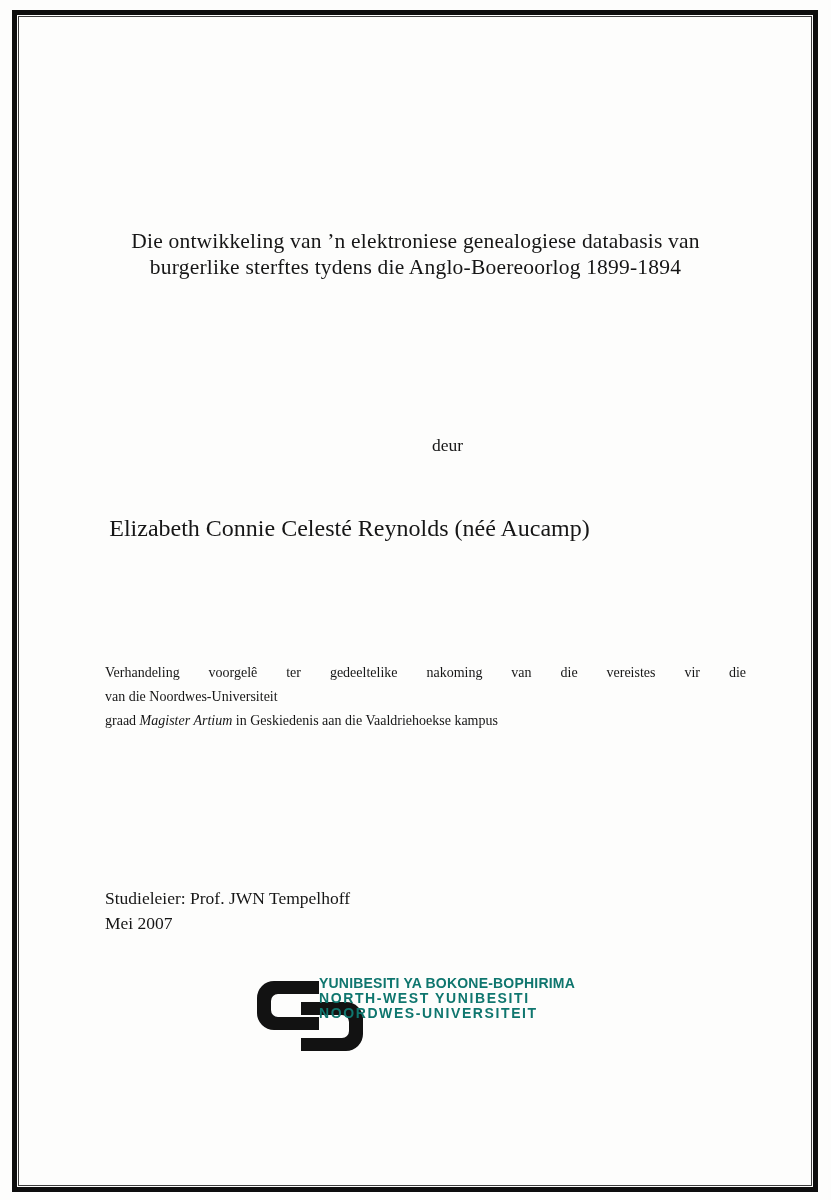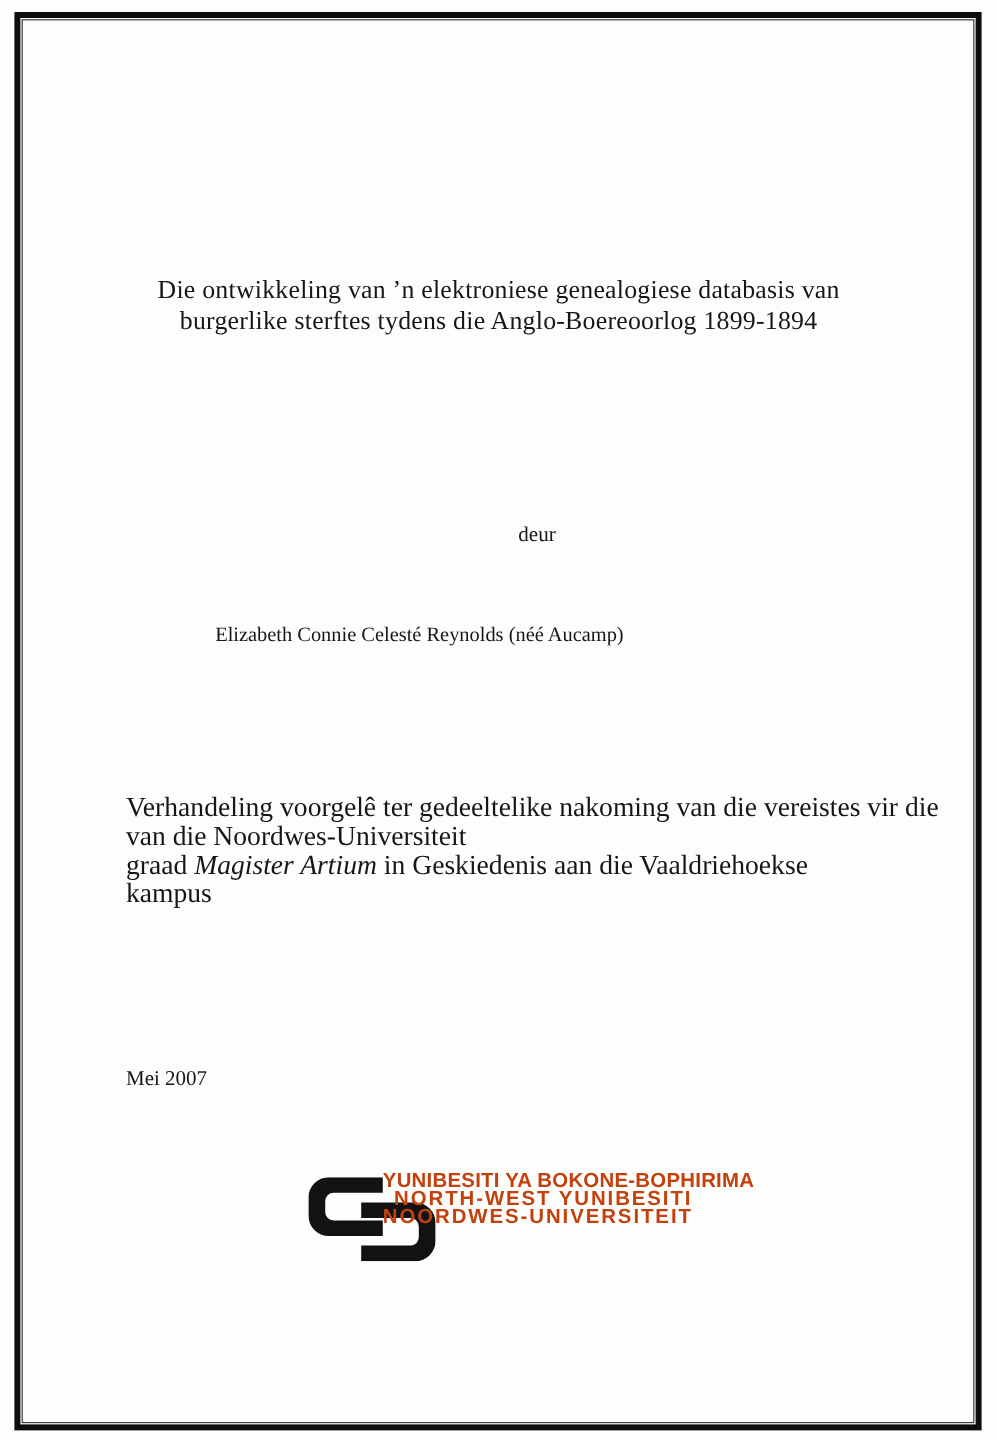--- a/index.html
+++ b/index.html
@@ -46,30 +46,30 @@
     font-size: 17.5px;
     line-height: 21px;
     margin-left: 32px;
   }
   .author {
     position: absolute;
     top: 517px;
     left: 0;
     width: 699px;
     text-align: center;
-    font-size: 17px;
+    font-size: 24px;
     line-height: 23px;
     white-space: nowrap;
   }
   .submission {
     position: absolute;
     top: 661px;
     left: 105px;
     width: 641px;
-    font-size: 23px;
+    font-size: 14px;
     line-height: 24px;
   }
   .sub-line.justify {
     text-align: justify;
     text-align-last: justify;
     white-space: nowrap;
   }
   .italic { font-style: italic; }
   .supervisor {
     position: absolute;
@@ -91,27 +91,27 @@
     left: 0;
     width: 106px;
     height: 70px;
     color: var(--mark, #121212);
   }
   .logo-text {
     position: absolute;
     top: 3px;
     left: 62px;
     width: 258px;
-    text-align: right;
+    text-align: left;
     font-family: "Liberation Sans", sans-serif;
     font-weight: bold;
-    font-size: 17px;
+    font-size: 14px;
     line-height: 15px;
     letter-spacing: 0.2px;
-    color: #c2410c;
+    color: #0f766e;
     white-space: nowrap;
   }
   .logo-text .spaced { letter-spacing: 1.6px; }
 
   
 </style>
 </head>
 <body>
 
 <div class="page">
@@ -125,20 +125,21 @@
 
   <div class="author">Elizabeth Connie Celesté Reynolds (néé Aucamp)</div>
 
   <div class="submission">
     <div class="sub-line justify">Verhandeling voorgelê ter gedeeltelike nakoming van die vereistes vir die</div>
     <div class="sub-line">van die Noordwes-Universiteit</div>
     <div class="sub-line"><span>graad </span><span class="italic">Magister Artium</span><span> in Geskiedenis aan die Vaaldriehoekse kampus</span></div>
   </div>
 
   <div class="supervisor">
+    <div>Studieleier: Prof. JWN Tempelhoff</div>
     <div>Mei 2007</div>
   </div>
 
   <div class="logo">
     <svg class="mark" viewBox="0 0 106 70" xmlns="http://www.w3.org/2000/svg" aria-hidden="true">
       <path id="clink" fill="currentColor" d="M 62 0 L 17 0 A 17 17 0 0 0 0 17 L 0 32 A 17 17 0 0 0 17 49 L 62 49 L 62 36 L 21 36 A 7 7 0 0 1 14 29 L 14 20 A 7 7 0 0 1 21 13 L 62 13 Z"></path>
       <use href="#clink" transform="rotate(180 53 35)"></use>
     </svg>
     <div class="logo-text">
       <div>YUNIBESITI YA BOKONE-BOPHIRIMA</div>

